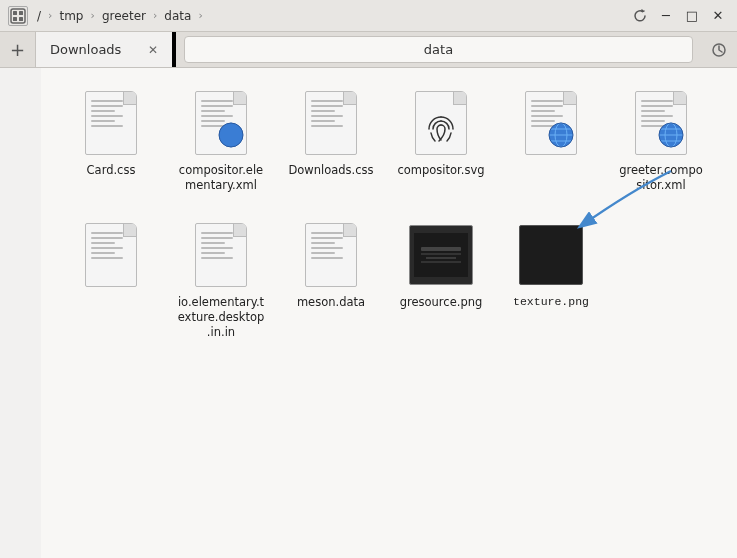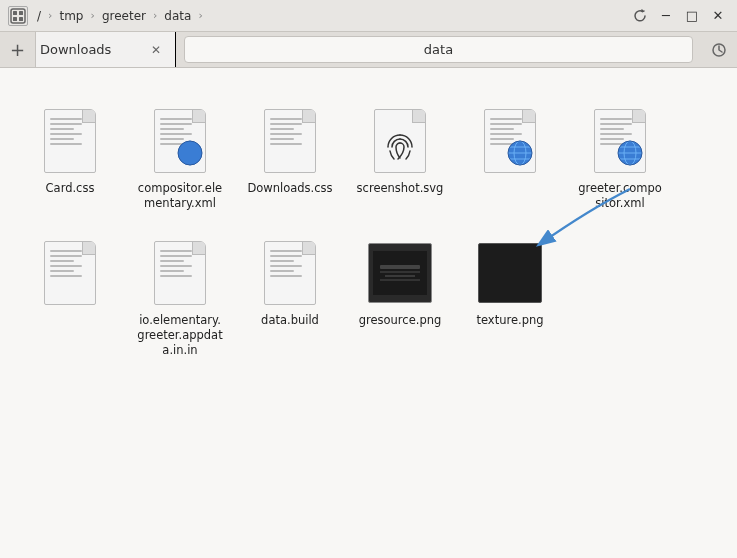--- a/index.html
+++ b/index.html
@@ -86,23 +86,23 @@
     .tab-new-btn {
       display: flex; align-items: center; justify-content: center;
       width: 36px;
       cursor: pointer;
       color: #555;
       font-size: 18px;
       border-right: 1px solid #c5c2be;
     }
     .tab {
       display: flex; align-items: center;
-      padding: 0 10px 0 4px;
+      padding: 0 10px 0 14px;
       background: #f2f1f0;
-      border-right: 1px solid #000000;
+      border-right: 4px solid #000000;
       cursor: pointer;
       font-size: 13px;
       color: #333;
       gap: 16px;
       min-width: 140px;
     }
     .tab-label { flex: 1; }
     .tab-close {
       width: 18px; height: 18px;
       display: flex; align-items: center; justify-content: center;
@@ -129,21 +129,22 @@
       cursor: pointer;
       color: #666;
       font-size: 14px;
     }
 
     
     .content {
       flex: 1;
       overflow-y: auto;
       background: #f8f7f5;
-      padding: 29px 20px;
+      padding: 11px 20px;
+      margin-left: 41px;
     }
     .file-grid {
       display: flex;
       flex-wrap: wrap;
       gap: 10px;
       align-content: flex-start;
     }
     .file-item {
       display: flex;
       flex-direction: column;
@@ -240,20 +241,21 @@
     .texture-thumb {
       width: 68px;
       height: 60px;
       background: #1c1c1c;
       border: 1.5px solid #555;
       border-radius: 2px;
     }
 
     .texture-wrapper {
       position: relative;
+      font-family: Liberation Mono, monospace;
     }
   </style>
 </head>
 <body>
 
 <div class="titlebar">
   <div class="titlebar-logo">
     <svg width="16" height="16" viewBox="0 0 16 16">
       <rect x="1" y="1" width="14" height="14" rx="2" fill="none" stroke="#666" stroke-width="1.5"></rect>
       <rect x="3" y="3" width="4" height="4" rx="0.5" fill="#666"></rect>
@@ -365,21 +367,21 @@
             <path d="M30 18C30 11.4 24.6 6 18 6" stroke-linecap="round"></path>
             <path d="M18 10C13.6 10 10 13.6 10 18" stroke-linecap="round"></path>
             <path d="M26 18C26 13.6 22.4 10 18 10" stroke-linecap="round"></path>
             <path d="M18 14C15.8 14 14 15.8 14 18c0 4 1.5 8 4 11" stroke-linecap="round"></path>
             <path d="M18 14C20.2 14 22 15.8 22 18c0 5-3 9-6 12" stroke-linecap="round"></path>
             <path d="M8 22c0.5 3 2 6 4 8" stroke-linecap="round"></path>
             <path d="M28 22c-0.5 3-2 6-4 8" stroke-linecap="round"></path>
           </svg>
         </div>
       </div>
-      <span class="file-label">screenshot.svg</span>
+      <span class="file-label">compositor.svg</span>
     </div>
 
     <div class="file-item">
       <div class="file-icon">
         <div class="generic-file" style="position:relative;">
           <div class="file-line"></div>
           <div class="file-line"></div>
           <div class="file-line short"></div>
           <div class="file-line"></div>
           <div class="file-line short"></div>
@@ -439,36 +441,36 @@
       <div class="file-icon">
         <div class="generic-file">
           <div class="file-line"></div>
           <div class="file-line"></div>
           <div class="file-line short"></div>
           <div class="file-line"></div>
           <div class="file-line short"></div>
           <div class="file-line"></div>
         </div>
       </div>
-      <span class="file-label">io.elementary.greeter.appdata.in.in</span>
+      <span class="file-label">io.elementary.texture.desktop.in.in</span>
     </div>
 
 
     <div class="file-item">
       <div class="file-icon">
         <div class="generic-file">
           <div class="file-line"></div>
           <div class="file-line"></div>
           <div class="file-line short"></div>
           <div class="file-line"></div>
           <div class="file-line short"></div>
           <div class="file-line"></div>
         </div>
       </div>
-      <span class="file-label">data.build</span>
+      <span class="file-label">meson.data</span>
     </div>
 
     <div class="file-item">
       <div class="file-icon">
         <div class="screenshot-thumb">
           <div class="screenshot-inner">
             <div style="display:flex; flex-direction:column; align-items:center; gap:2px;">
               <div style="width:40px; height:4px; background:#444; border-radius:1px;"></div>
               <div style="width:40px; height:2px; background:#333;"></div>
               <div style="width:30px; height:2px; background:#3a3a3a;"></div>

